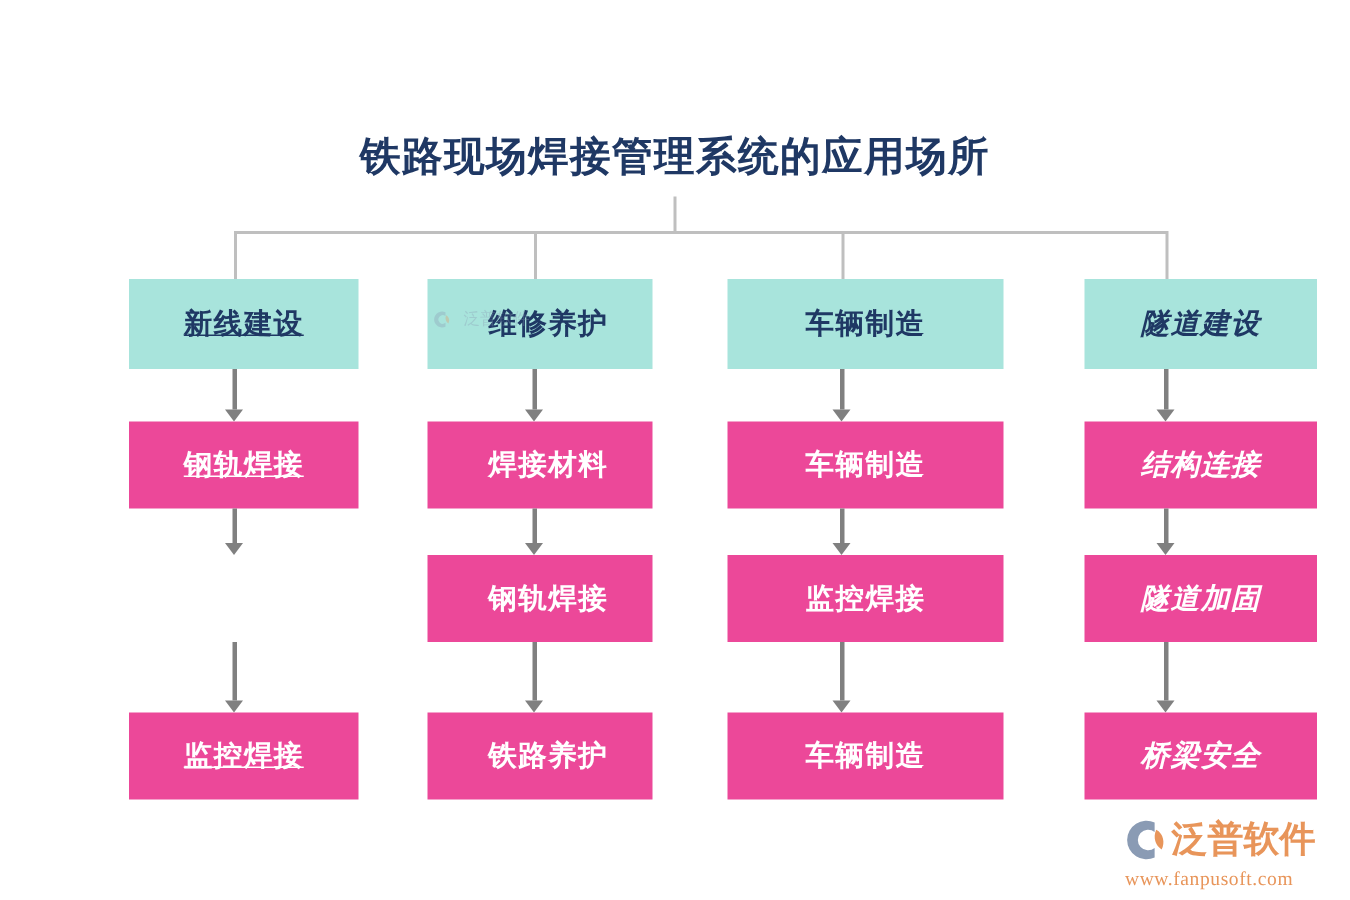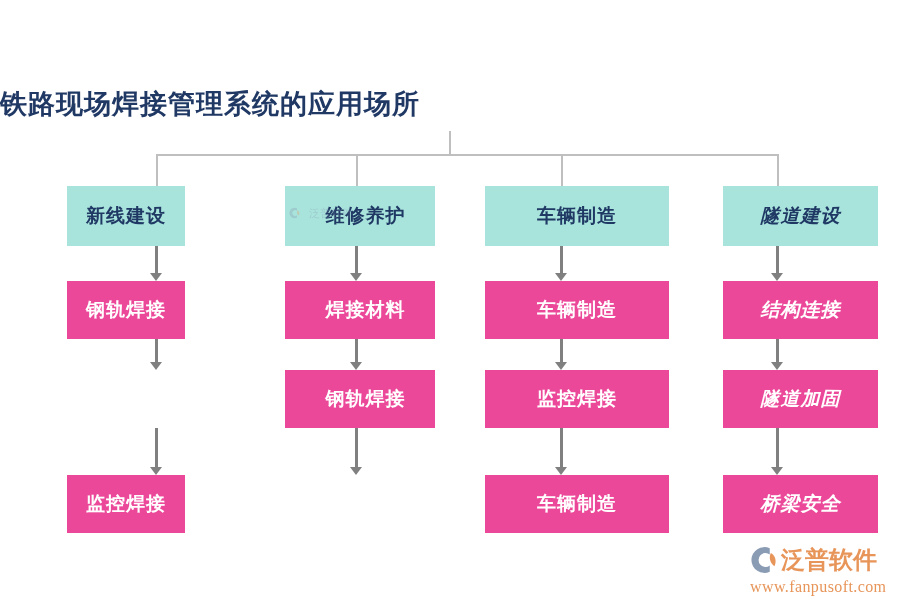--- a/index.html
+++ b/index.html
@@ -19,21 +19,21 @@
     height: 600px;
     background: #ffffff;
   }
 
   
   .title {
     position: absolute;
     left: 0;
     top: 86px;
     width: 900px;
-    text-align: left;
+    text-align: center;
     font-size: 27px;
     font-weight: bold;
     color: #1f3864;
     letter-spacing: 1px;
     font-family: "Liberation Serif", "DejaVu Serif", serif;
     white-space: nowrap;
   }
 
   
   .conn {
@@ -80,21 +80,21 @@
     color: #1f3864;
     height: 60px;
   }
   .box.node {
     background: #ec4899;
     color: #ffffff;
     height: 58px;
   }
 
   
-  .col1 { left: 67px;  width: 118px; }
+  .col1 { left: 86px;  width: 153px; text-decoration: underline; }
   .col2 { left: 285px; width: 139px; padding-left: 11px; }
   .col3 { left: 485px; width: 184px; }
   .col4 { left: 723px; width: 155px; font-style: italic; }
 
   
   .row-head { top: 186px; }
   .row-1    { top: 281px; }
   .row-2    { top: 370px; }
   .row-3    { top: 475px; }
 
@@ -167,21 +167,21 @@
   .logo-name {
     font-size: 24px;
     font-weight: bold;
     color: #e8955a;
     font-family: "Liberation Serif", "DejaVu Serif", serif;
     letter-spacing: 0px;
     line-height: 1;
     margin-left: 3px;
   }
   .logo-url {
-    font-size: 16px;
+    font-size: 13px;
     color: #e8955a;
     font-family: "Liberation Serif", "DejaVu Serif", serif;
     letter-spacing: 0.4px;
     margin-top: 3px;
     margin-left: 2px;
   }
 </style>
 </head>
 <body>
 
@@ -227,20 +227,21 @@
   <div class="box node col2 row-1">焊接材料</div>
   <div class="arrow a-gap2 ax2">
     <div class="shaft"></div>
       <div class="head"></div>
   </div>
   <div class="box node col2 row-2">钢轨焊接</div>
   <div class="arrow a-gap3 ax2">
     <div class="shaft"></div>
       <div class="head"></div>
   </div>
+  <div class="box node col2 row-3">铁路养护</div>
 
   <div class="box head col3 row-head">车辆制造</div>
   <div class="arrow a-gap1 ax3">
     <div class="shaft"></div>
       <div class="head"></div>
   </div>
   <div class="box node col3 row-1">车辆制造</div>
   <div class="arrow a-gap2 ax3">
     <div class="shaft"></div>
       <div class="head"></div>

